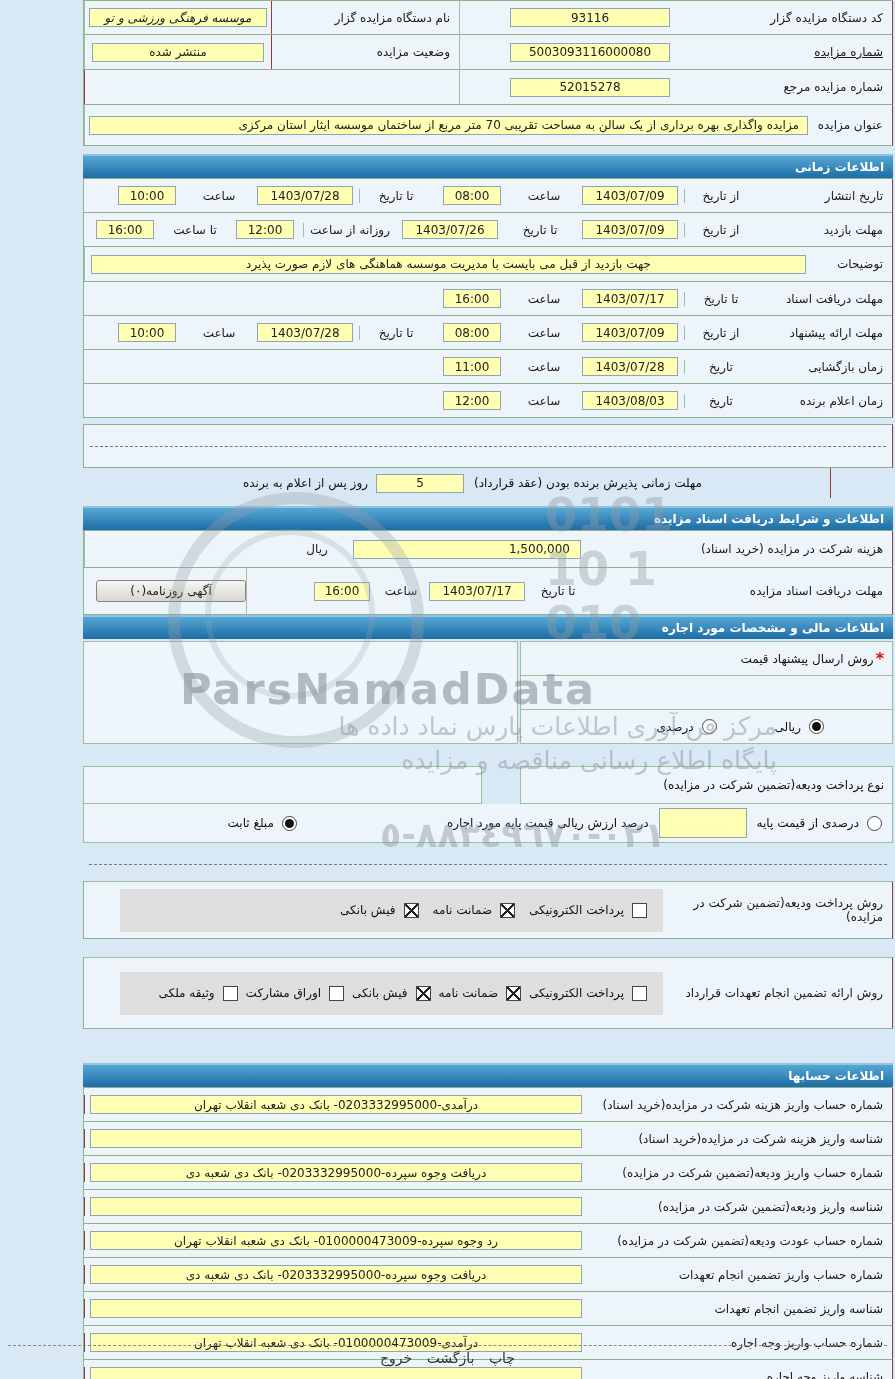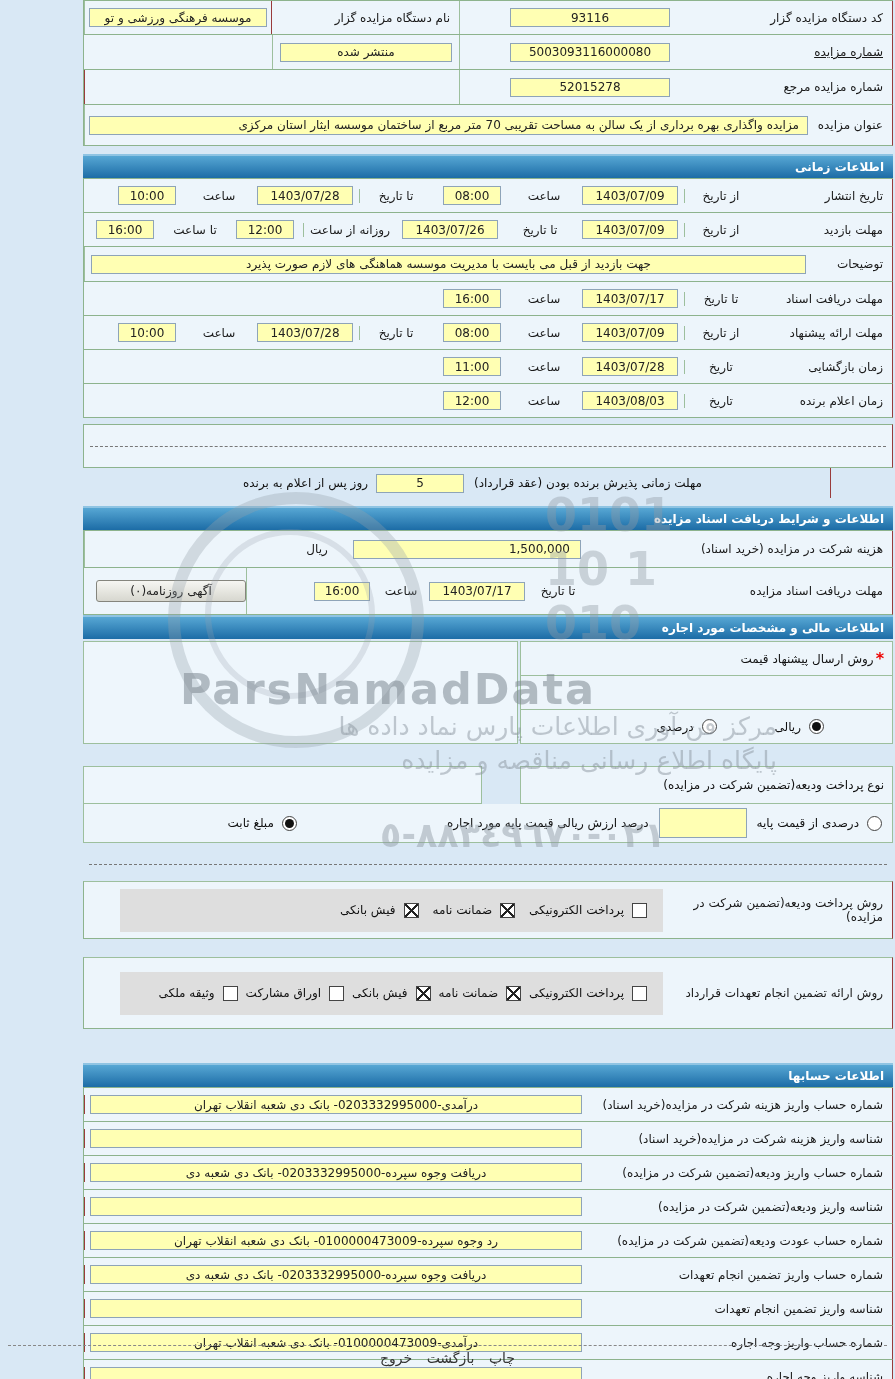--- a/index.html
+++ b/index.html
@@ -77,29 +77,30 @@
 <div id="page">
   <div id="content">
 
     <div class="tblock">
       <div class="row" style="height:26px;">
         <div class="cell lblc" style="width:172px;">کد دستگاه مزایده گزار</div>
         <div class="cell sep-g" style="width:260px;">
           <div class="yb" style="width:160px;">93116</div>
         </div>
         <div class="cell lblc sep-m" style="width:188px;">نام دستگاه مزایده گزار</div>
-        <div class="cell sep-g" style="width:186px;">
+        <div class="cell sep-g" style="width:186px;font-style:italic;">
           <div class="yb" style="width:178px;">موسسه فرهنگی ورزشی و تو</div>
         </div>
       </div>
       <div class="row" style="height:34px;">
         <div class="cell lblc" style="width:172px;text-decoration:underline;">شماره مزایده</div>
         <div class="cell sep-g" style="width:260px;">
           <div class="yb" style="width:160px;">5003093116000080</div>
         </div>
+        <div class="cell lblc sep-m" style="width:188px;">وضعیت مزایده</div>
         <div class="cell sep-g" style="width:186px;">
           <div class="yb" style="width:172px;">منتشر شده</div>
         </div>
       </div>
       <div class="row" style="height:34px;">
         <div class="cell lblc" style="width:172px;">شماره مزایده مرجع</div>
         <div class="cell sep-g" style="width:260px;">
           <div class="yb" style="width:160px;">52015278</div>
         </div>
         <div class="cell sep-m fill"></div>

